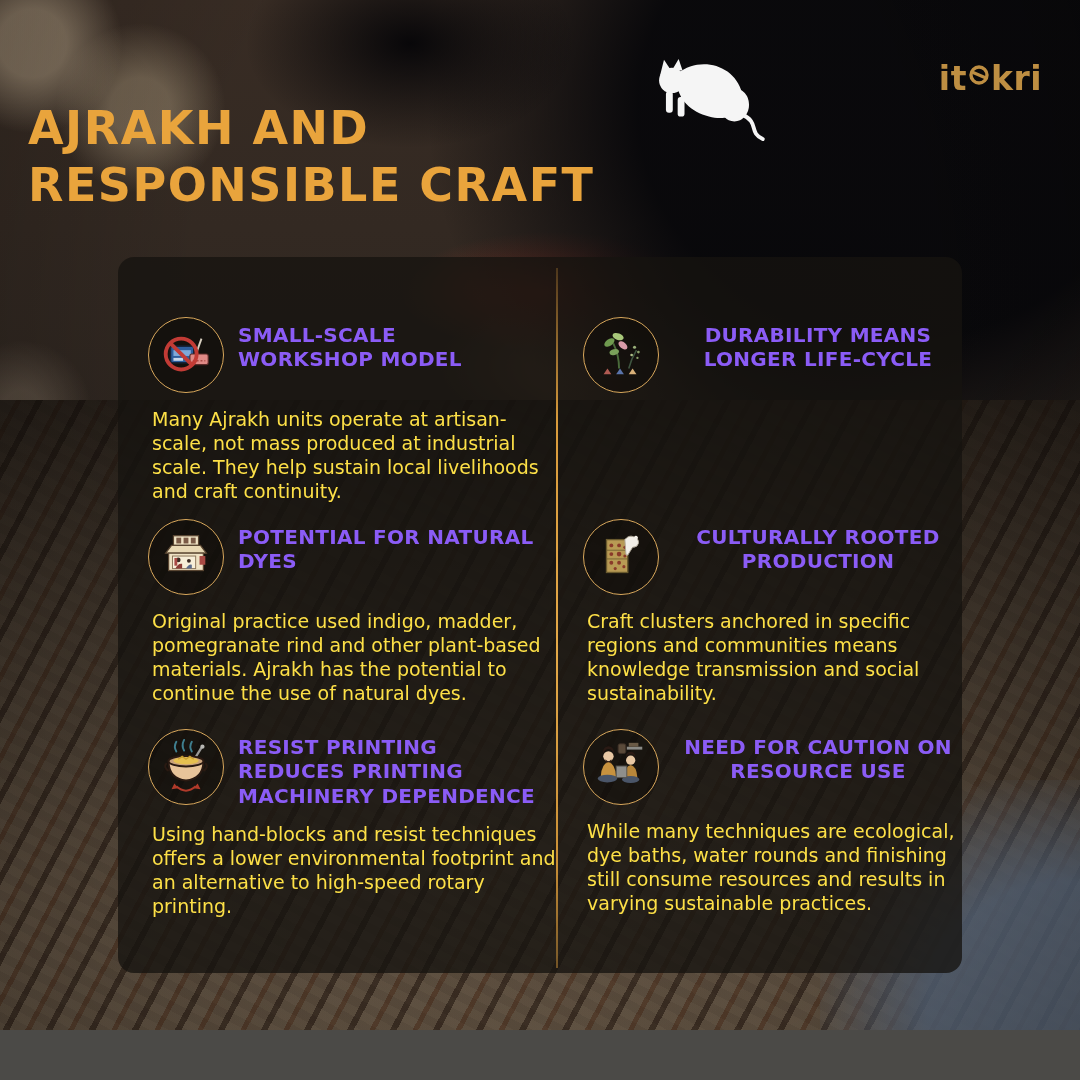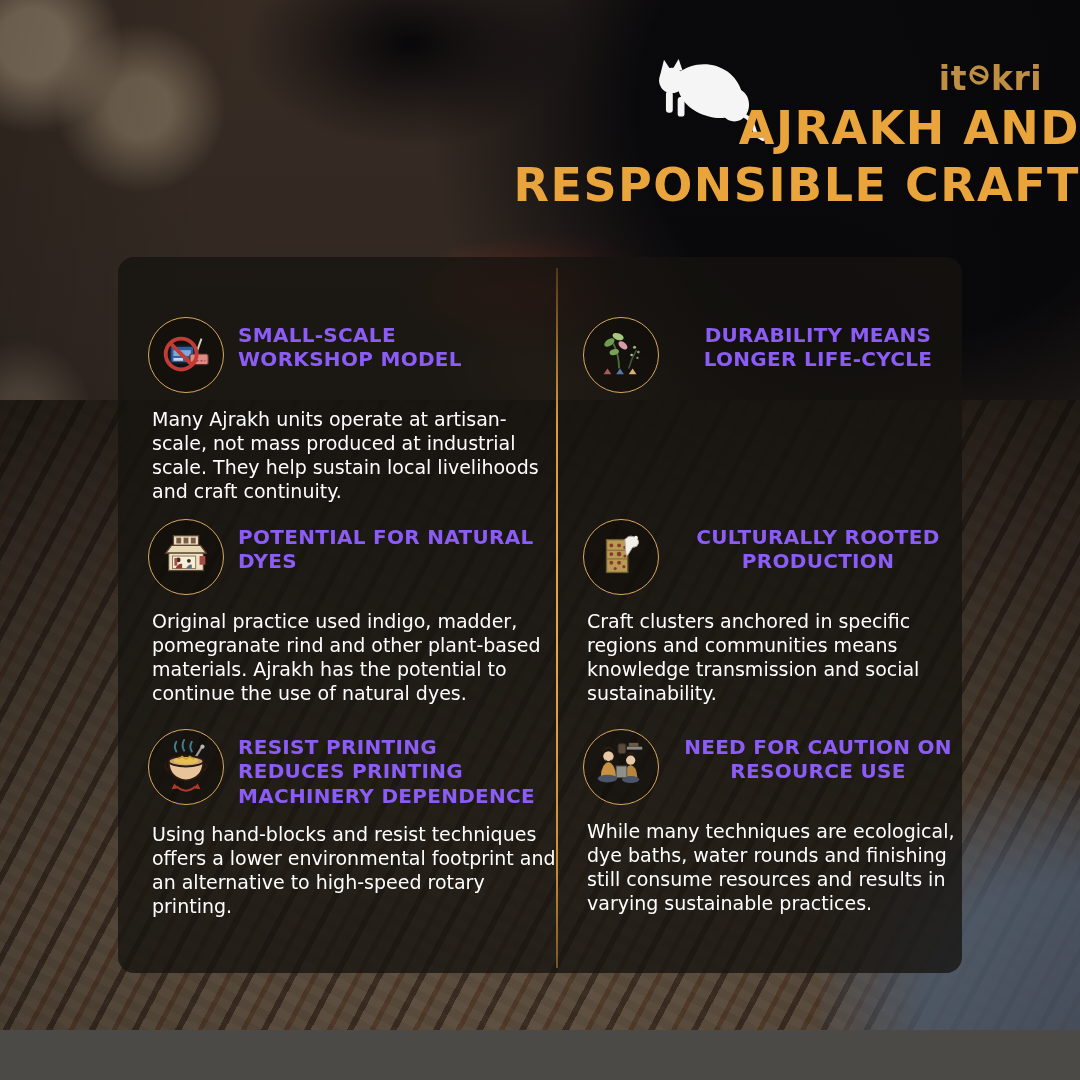--- a/index.html
+++ b/index.html
@@ -48,21 +48,21 @@
   .overlay-panel {
     position:absolute; left:118px; top:257px; width:844px; height:716px;
     background:rgba(22,19,16,0.78); border-radius:16px;
   }
   .divider {
     position:absolute; left:556px; top:268px; width:2px; height:700px;
     background:linear-gradient(180deg, rgba(217,155,60,0.25) 0%, #D99B3C 22%, #E3A848 55%, #C98F36 85%, rgba(217,155,60,0.45) 100%);
   }
 
   
-  .title-block { position:absolute; left:0; right:0; top:100px; padding-left:14px; text-align:right; }
+  .title-block { position:absolute; left:0; right:0; top:100px; padding-left:28px; text-align:left; }
   .title-line {
     color:#E9A43C; font-size:46px; font-weight:bold; letter-spacing:1.5px;
     line-height:57px; text-transform:uppercase;
   }
   .cat { position:absolute; left:648px; top:54px; width:118px; height:88px; opacity:0.96; }
   .brand { position:absolute; right:38px; top:50px; display:flex; align-items:center; color:#BE8E42; }
   .brand-txt { font-size:33px; font-weight:bold; letter-spacing:0.5px; line-height:1;margin-top:12px; }
   .brand-o { margin:4px 1px 0 1px; }
 
   
@@ -71,21 +71,21 @@
   .icon-circle {
     flex:0 0 auto; width:76px; height:76px; border-radius:50%;
     border:1.6px solid #D9A85C; background:rgba(10,8,6,0.38);
     display:flex; align-items:center; justify-content:center;
   }
   .card h3 {
     margin:6px 0 0 14px; color:#8b5cf6; font-size:20px; font-weight:bold;
     letter-spacing:0.3px; line-height:1.22; text-transform:uppercase;
   }
   .card p {
-    margin:15px 0 0 4px; color:#ffffff; font-size:19px; font-weight:normal;
+    margin:15px 0 0 4px; color:#fde047; font-size:19px; font-weight:normal;
     line-height:1.26;
   }
   .c1 { left:148px; width:408px; }
   .c2 { left:583px; width:380px; }
   .r1 { top:317px; }
   .r2 { top:519px; }
   .r3 { top:729px; }
   .c1 h3 { max-width:300px; }
   .c2 h3 { max-width:300px;text-align:center; }
 </style>

